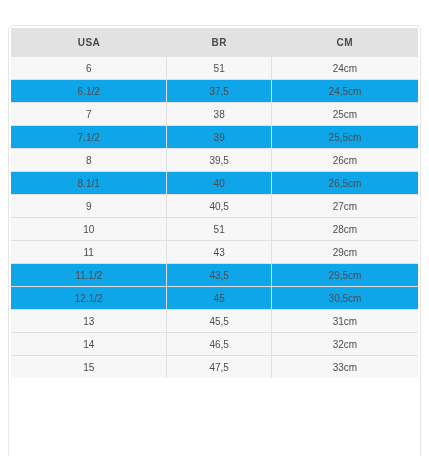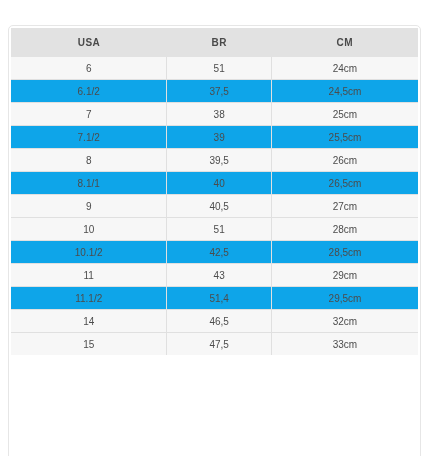--- a/index.html
+++ b/index.html
@@ -125,34 +125,39 @@
         <tr class="row-odd">
           <td>9</td>
           <td>40,5</td>
           <td>27cm</td>
         </tr>
         <tr class="row-odd">
           <td>10</td>
           <td>51</td>
           <td>28cm</td>
         </tr>
-        <tr class="row-even">
-          <td>10.1/2</td>
-          <td>42,5</td>
-          <td>28,5cm</td>
-        </tr>
         <tr class="row-odd">
           <td>11</td>
           <td>43</td>
           <td>29cm</td>
         </tr>
         <tr class="row-even">
           <td>11.1/2</td>
-          <td>51,4</td>
+          <td>43,5</td>
           <td>29,5cm</td>
+        </tr>
+        <tr class="row-even">
+          <td>12.1/2</td>
+          <td>45</td>
+          <td>30,5cm</td>
+        </tr>
+        <tr class="row-odd">
+          <td>13</td>
+          <td>45,5</td>
+          <td>31cm</td>
         </tr>
         <tr class="row-odd">
           <td>14</td>
           <td>46,5</td>
           <td>32cm</td>
         </tr>
         <tr class="row-odd">
           <td>15</td>
           <td>47,5</td>
           <td>33cm</td>

